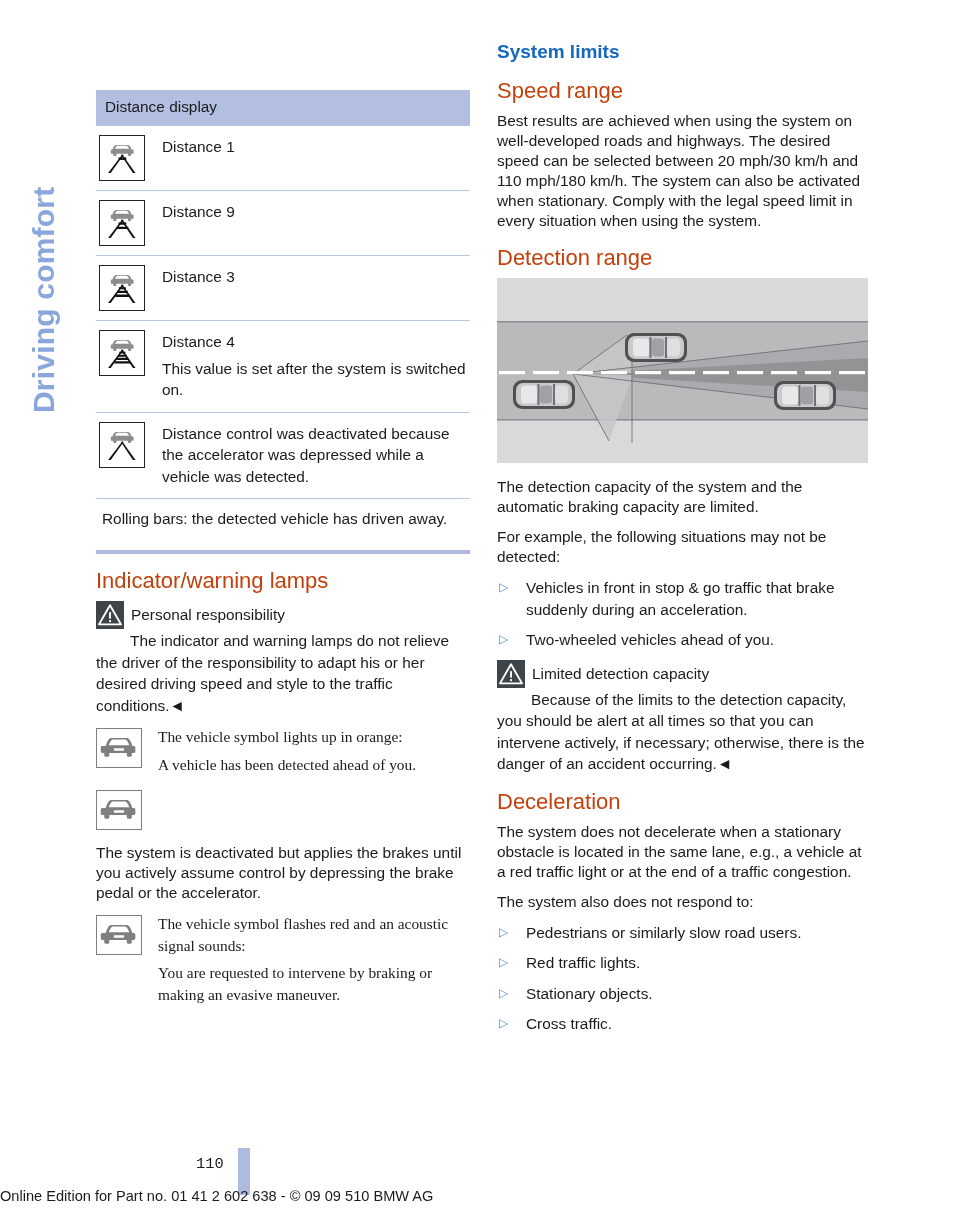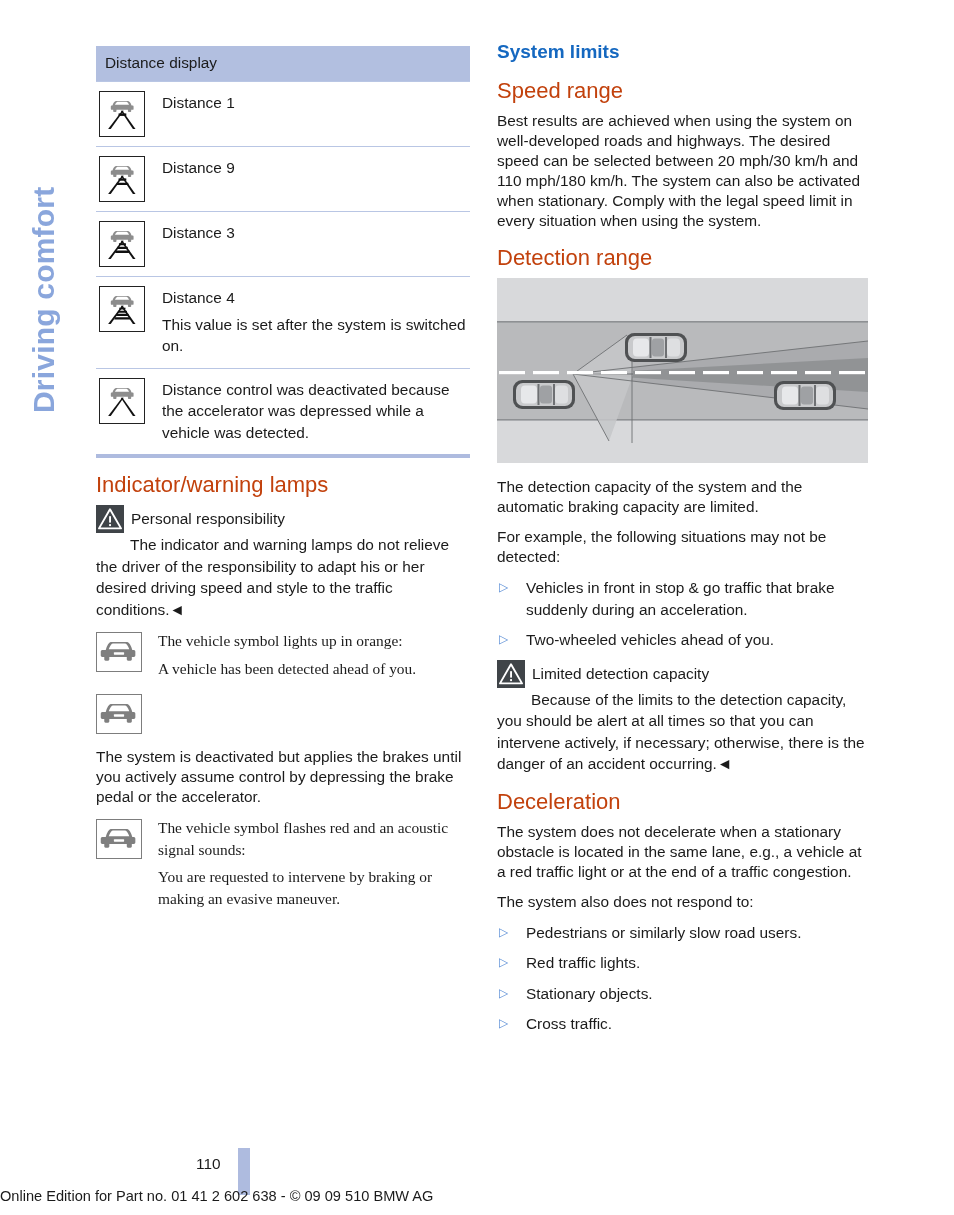--- a/index.html
+++ b/index.html
@@ -51,20 +51,21 @@
   }
 
   
   .tbl { width: 374px; border-bottom: 4px solid #aebbdf; }
   .tbl-head {
     background: #b2bfe0;
     font-size: 15.4px;
     line-height: 20px;
     padding: 7px 0 8px 9px;
     color: #1b1b1b;
+    margin-top: 44px;
   }
   .tbl-row {
     display: flex;
     align-items: flex-start;
     border-top: 1.5px solid #b9c6e4;
     padding: 9px 0 9px 0;
     min-height: 52px;
   }
   .tbl-row:first-of-type { border-top: none; padding-top: 8px; }
   .tbl-row .cell-icon { width: 66px; flex: 0 0 66px; padding-left: 3px; }
@@ -157,20 +158,21 @@
   
   .figure { width: 371px; height: 185px; margin: 0 0 14px 0; }
   .figure svg { display: block; width: 100%; height: 100%; }
 
   
   .pagenum {
     position: absolute;
     left: 196px; top: 1155px;
     font-size: 15.4px;
     color: #1b1b1b;
+    font-family: Liberation Mono, monospace;
   }
   .pagemark {
     position: absolute;
     left: 238px; top: 1148px;
     width: 12px; height: 47px;
     background: #aebbdf;
   }
   .footer {
     position: absolute;
     left: 0; top: 1188px;
@@ -300,20 +302,23 @@
                 <path d="M21.8 19.5 h1.8 l-13.6 19.3 h-2.7 z" transform="translate(1.2,0)"></path>
               </g>
             </svg>
           </span>
         </div>
         <div class="cell-text">
           <p>Distance control was deactivated because the accelerator was depressed while a vehicle was detected.</p>
         </div>
       </div>
 
+      <div class="tbl-row note">
+        <p>Rolling bars: the detected vehicle has driven away.</p>
+      </div>
 
     </div>
 
     <h3 class="h-sub sp2">Indicator/warning lamps</h3>
 
     <div class="warnpara">
       <span class="warn-title">
         <span class="warnbox">
           <svg viewBox="0 0 28 28">
             <path d="M14 4.2 L25 23.4 H3 Z" fill="none" stroke="#ffffff" stroke-width="1.9" stroke-linejoin="round"></path>

